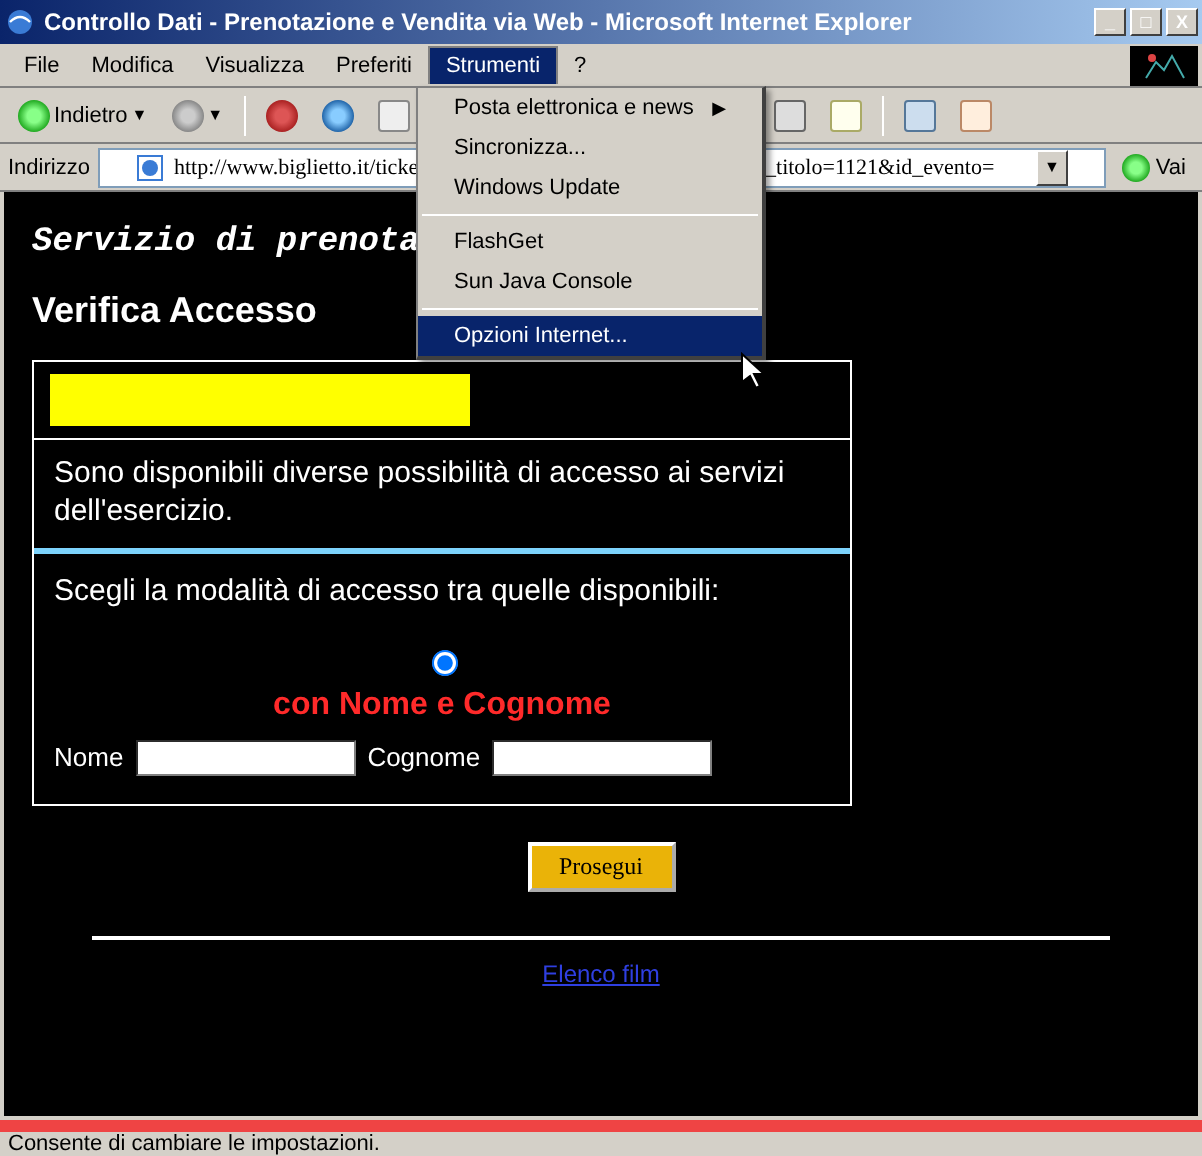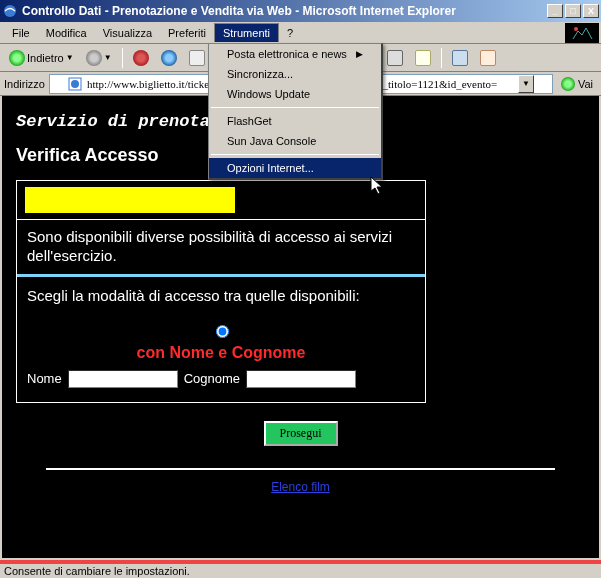--- a/index.html
+++ b/index.html
@@ -131,29 +131,29 @@
     border-bottom:3px solid #7dd3fc; padding:8px 10px;
     font-family: Arial; font-size:15px; line-height:1.25;
   }
   .choicebox { padding:10px 10px 14px 10px; font-family:Arial; font-size:15px; }
   .radio-row { margin-top:18px; display:flex; align-items:center; gap:6px;flex-direction:column;}
   .radio-label { color:#ff2a2a; font-weight:bold; font-size:16px; }
   .name-row { margin-top:8px; display:flex; align-items:center; gap:6px; font-size:13px;}
   .txtfield { background:#fff; border:1px inset #808080; height:18px; width:110px; color:#000; }
   .prosegui-row { text-align:center; padding:18px 0;}
   .prosegui-btn {
-    background:#22c55e; border:2px outset #fff; padding:3px 14px;
+    background:#eab308; border:2px outset #fff; padding:3px 14px;
     font-family:Tahoma; font-size:12px;
   }
   .hr-line { border:none; border-top:2px solid #fff; margin:4px 30px 10px 30px;}
   .link-row { text-align:center; }
   .link-row a { color:#2f3fe0; text-decoration:underline; font-size:12px; }
   .statusbar {
     position:absolute; bottom:0; left:0; right:0; height:18px;
-    background:#d4d0c8; border-top:4px solid #ef4444;
+    background:#d4d0c8; border-top:6px solid #ef4444;
     display:flex; align-items:center; padding:0 4px; font-size:11px;
   }
   
   .dropdown {
     position:absolute; top:43px; left:208px; width:175px;
     background:#d4d0c8; border:1px solid #808080;
     border-right:2px solid #404040; border-bottom:2px solid #404040;
     box-shadow: 2px 2px 3px rgba(0,0,0,0.4);
     z-index:100;
   }

